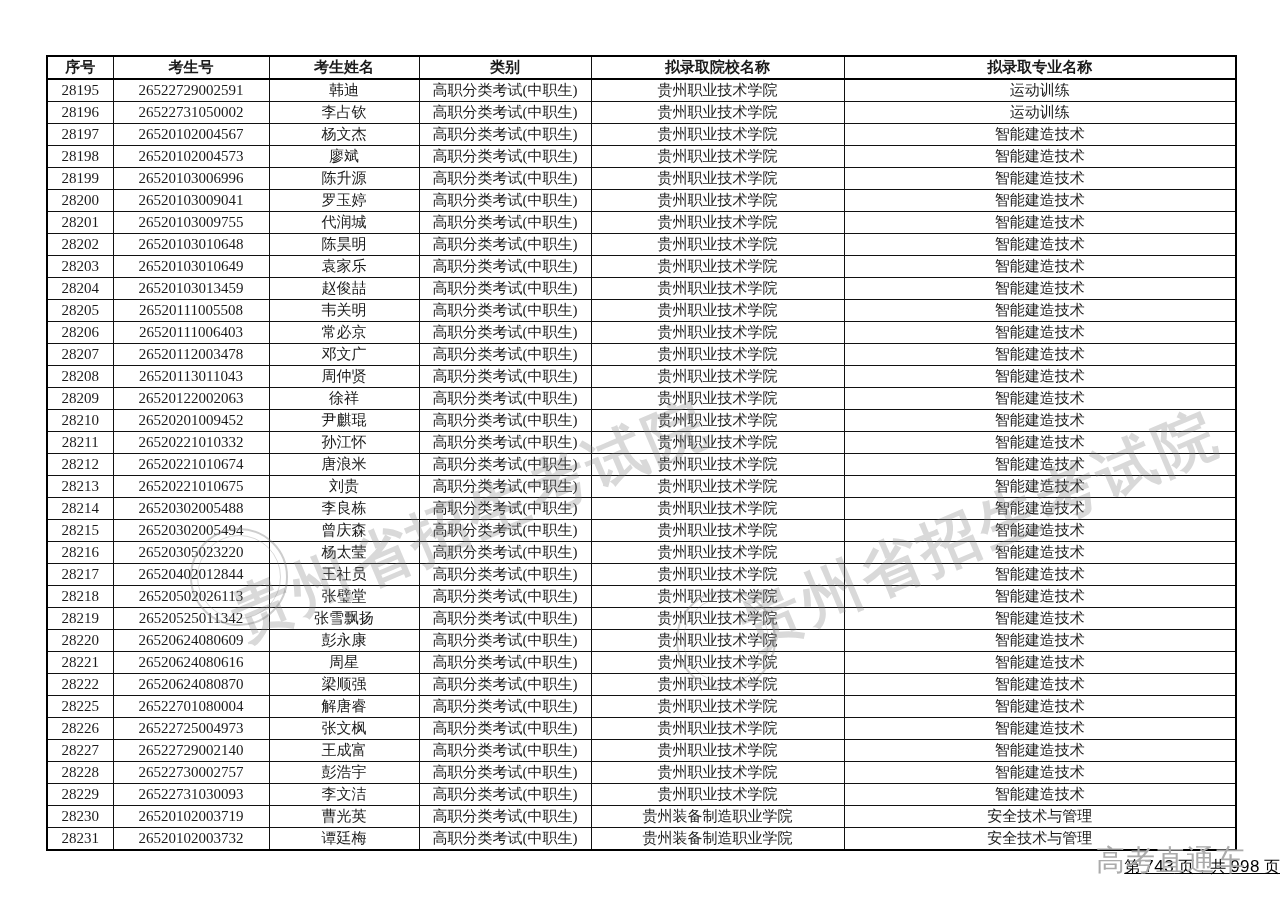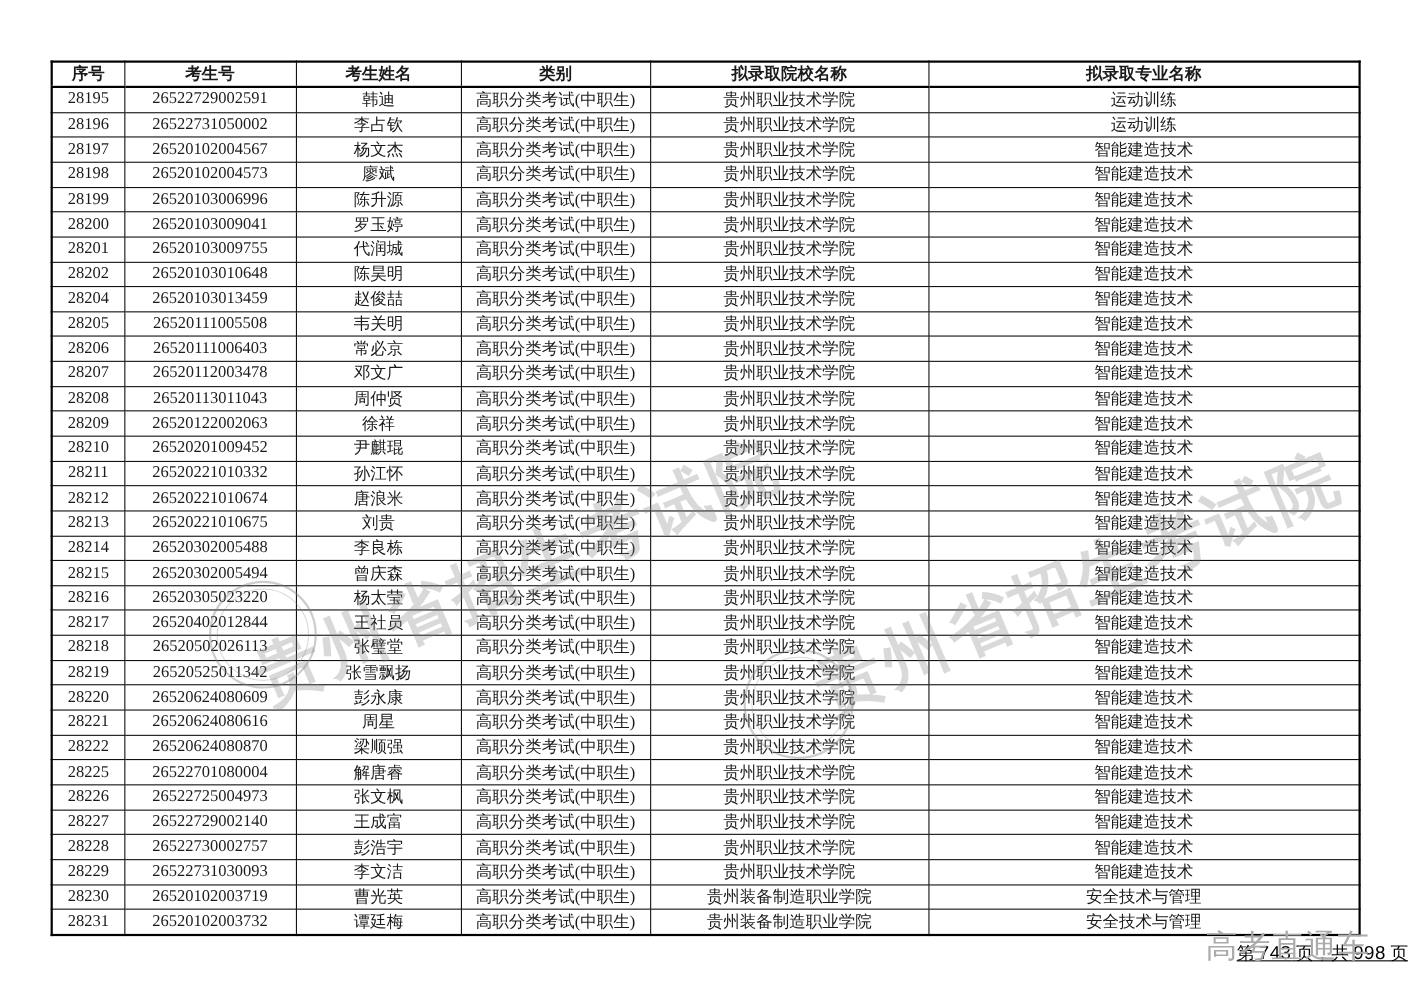--- a/index.html
+++ b/index.html
@@ -193,20 +193,28 @@
     </tr>
         <tr>
       <td>28202</td>
       <td>26520103010648</td>
       <td>陈昊明</td>
       <td>高职分类考试(中职生)</td>
       <td>贵州职业技术学院</td>
       <td>智能建造技术</td>
     </tr>
         <tr>
+      <td>28203</td>
+      <td>26520103010649</td>
+      <td>袁家乐</td>
+      <td>高职分类考试(中职生)</td>
+      <td>贵州职业技术学院</td>
+      <td>智能建造技术</td>
+    </tr>
+        <tr>
       <td>28204</td>
       <td>26520103013459</td>
       <td>赵俊喆</td>
       <td>高职分类考试(中职生)</td>
       <td>贵州职业技术学院</td>
       <td>智能建造技术</td>
     </tr>
         <tr>
       <td>28205</td>
       <td>26520111005508</td>

